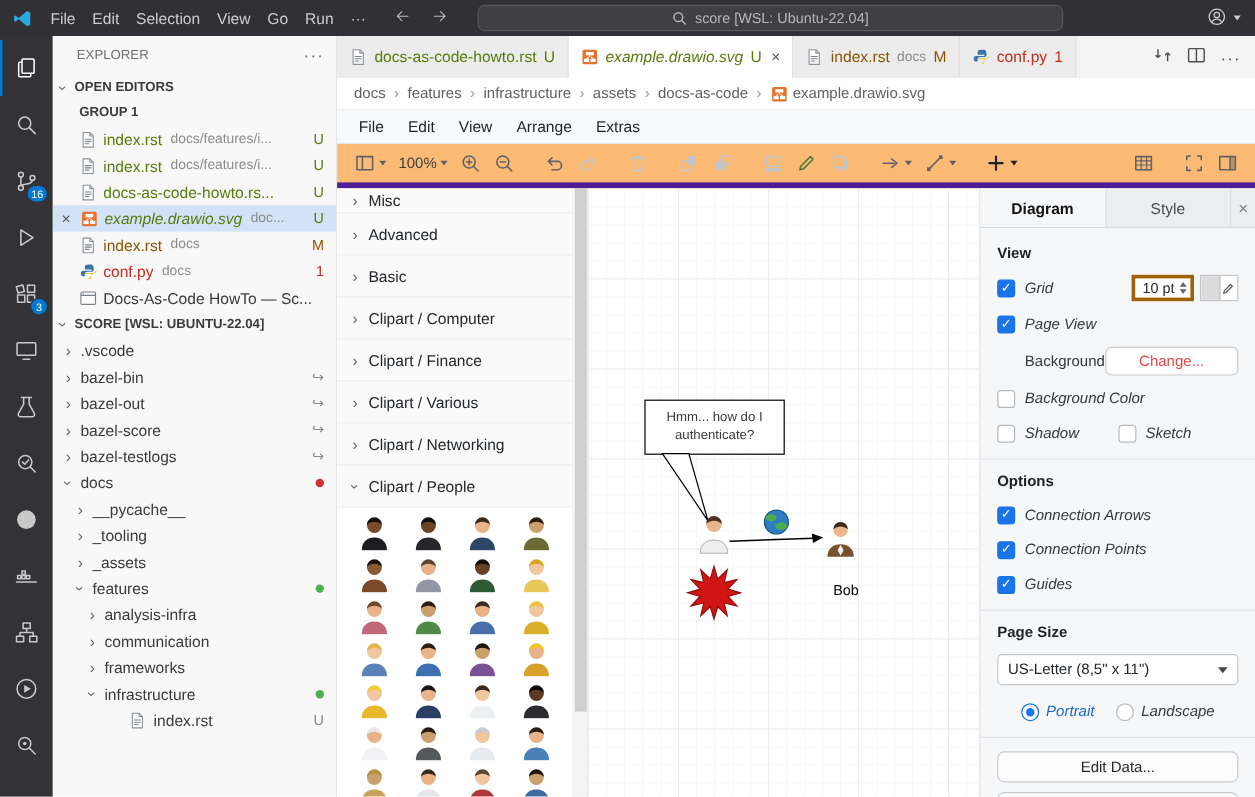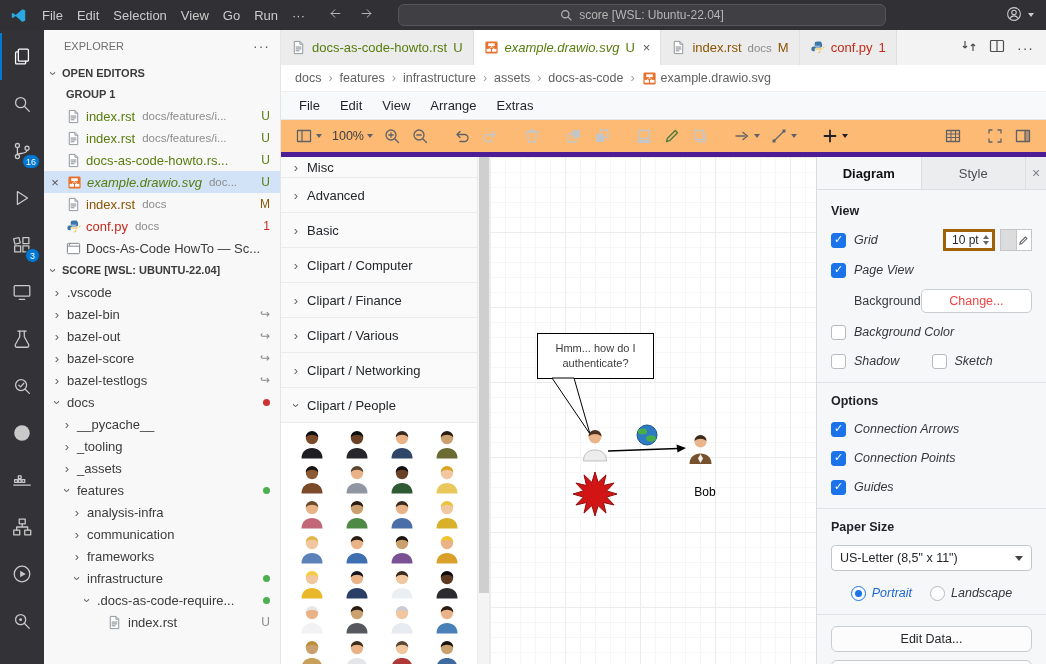--- a/index.html
+++ b/index.html
@@ -433,25 +433,20 @@
           </div>
           <div class="tree-row" style="padding-left: 26px;">
             <span class="chev"></span>
             <span>frameworks</span>
           </div>
           <div class="tree-row" style="padding-left: 26px;">
             <span class="chev exp"></span>
             <span>infrastructure</span>
             <span class="tree-dot" style="background: rgb(76, 175, 80);"></span>
           </div>
-          <div class="tree-row" style="padding-left: 36px;">
-            <span class="chev exp"></span>
-            <span>.docs-as-code-require...</span>
-            <span class="tree-dot" style="background: rgb(76, 175, 80);"></span>
-          </div>
           <div class="tree-row" style="padding-left: 46px;">
             <span style="width: 14px; flex: 0 0 auto;"></span>
             <span style="display: flex; margin-right: 3px;">
               <svg class="fic" viewBox="0 0 16 16">
                 <path d="M3.5 1.5h6l3 3v10h-9z" fill="#fff" stroke="#8a9199"></path>
                 <path d="M9.5 1.5v3h3" fill="none" stroke="#8a9199"></path>
                 <path d="M5 7.5h6M5 9.5h6M5 11.5h4" stroke="#7a8087" fill="none"></path>
               </svg>
             </span>
             <span>index.rst</span>
@@ -1001,21 +996,21 @@
             </div>
             <div class="fp-row">
               <span class="cb checked"></span>
               <span class="fp-label">Connection Points</span>
             </div>
             <div class="fp-row">
               <span class="cb checked"></span>
               <span class="fp-label">Guides</span>
             </div>
             <hr class="fp-div">
-            <div class="fp-h">Paper Size</div>
+            <div class="fp-h">Page Size</div>
             <div class="fp-select">
               <span>US-Letter (8,5" x 11")</span>
               <span class="sel-caret"></span>
             </div>
             <div class="fp-row radios">
               <span class="radio-group">
                   <span class="radio sel"></span>
                   <span class="fp-label blue">Portrait</span>
                 </span>
               <span class="radio-group">

